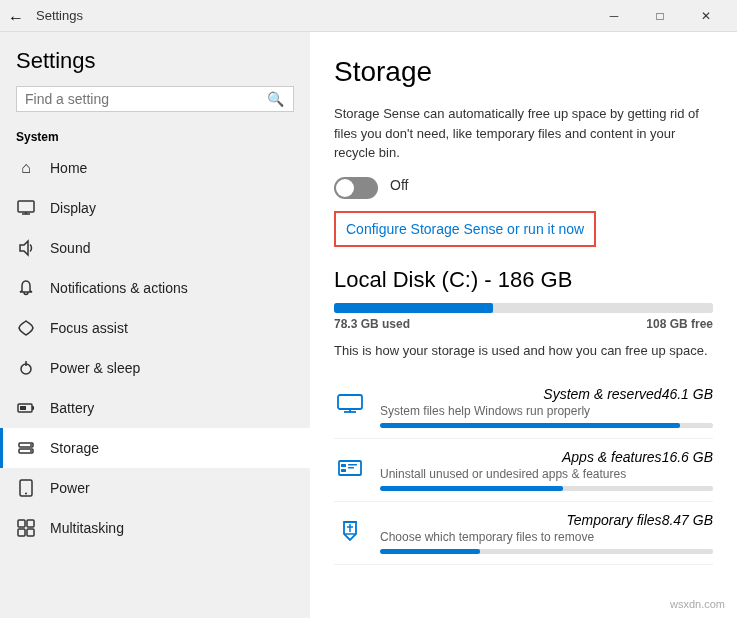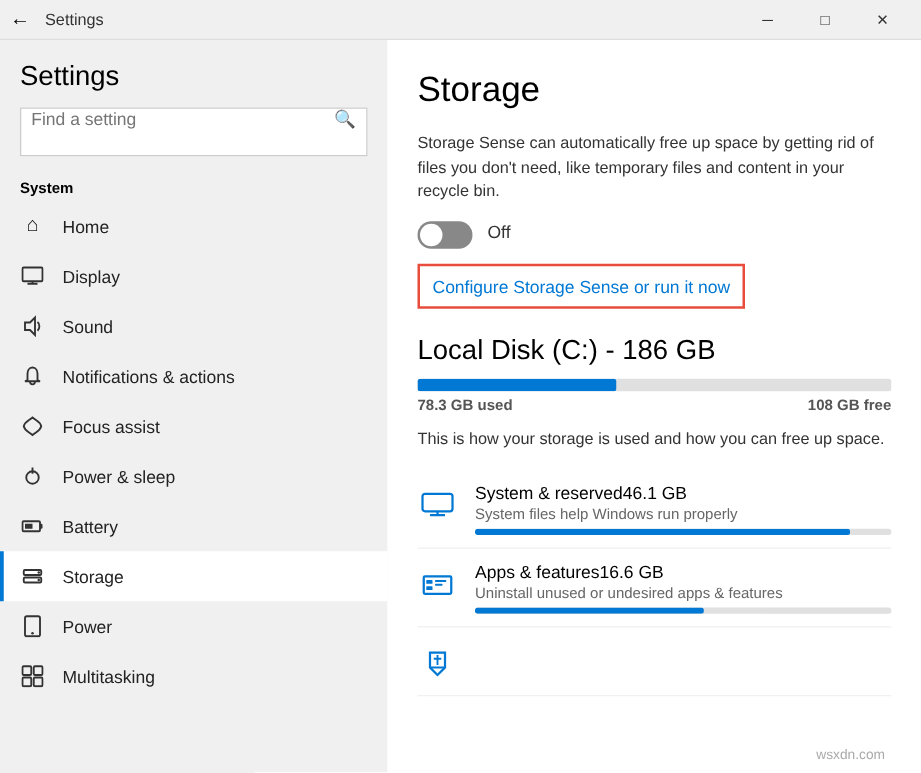--- a/index.html
+++ b/index.html
@@ -70,24 +70,24 @@
       padding: 16px 16px 8px 16px;
     }
     .sidebar-title {
       font-size: 22px;
       font-weight: 400;
       color: #000;
       margin-bottom: 12px;
     }
     .search-box {
       display: flex;
-      align-items: flex-start;
+      align-items: center;
       background: #fff;
       border: 1px solid #ccc;
-      height: 39px;
+      height: 26px;
       padding: 0 8px;
     }
     .search-input {
       border: none;
       outline: none;
       flex: 1;
       font-size: 14px;
       color: #666;
       background: transparent;
     }
@@ -235,22 +235,23 @@
       flex-shrink: 0;
       color: #0078d4;
       font-size: 22px;
       margin-top: 2px;
     }
     .storage-item-info {
       flex: 1;
     }
     .storage-item-header {
       display: flex;
-      justify-content: flex-start;
+      justify-content: flex-end;
       margin-bottom: 2px;
+      font-style: italic;
     }
     .storage-item-name {
       font-size: 14px;
       color: #000;
       font-weight: 400;
     }
     .storage-item-size {
       font-size: 14px;
       color: #000;
     }
@@ -266,21 +267,21 @@
       overflow: hidden;
     }
     .storage-item-bar-fill {
       height: 100%;
       background: #0078d4;
       border-radius: 2px;
     }
     .watermark {
       position: fixed;
       bottom: 8px;
-      right: 29px;
+      right: 12px;
       font-size: 11px;
       color: #aaa;
     }
   </style>
 </head>
 <body>
 
 <div class="titlebar">
   <span class="titlebar-back">←</span>
   <span class="titlebar-title">Settings</span>
@@ -467,17 +468,27 @@
 
     <div class="storage-item">
       <div class="storage-item-icon">
         <svg width="28" height="28" viewBox="0 0 28 28" fill="none">
           <path d="M8 6 L20 6 L20 18 L14 24 L8 18 Z" stroke="#0078d4" stroke-width="1.8" fill="none"></path>
           <path d="M8 18 L20 18" stroke="#0078d4" stroke-width="1.5"></path>
           <line x1="14" y1="8" x2="14" y2="16" stroke="#0078d4" stroke-width="1.5"></line>
           <line x1="11" y1="11" x2="17" y2="11" stroke="#0078d4" stroke-width="1.5"></line>
         </svg>
       </div>
+      <div class="storage-item-info">
+        <div class="storage-item-header">
+          <span class="storage-item-name">Temporary files</span>
+          <span class="storage-item-size">8.47 GB</span>
+        </div>
+        <div class="storage-item-sub">Choose which temporary files to remove</div>
+        <div class="storage-item-bar">
+          <div class="storage-item-bar-fill" style="width:30%"></div>
+        </div>
+      </div>
     </div>
   </div>
 </div>
 
 <div class="watermark">wsxdn.com</div>
 
 </body></html>

